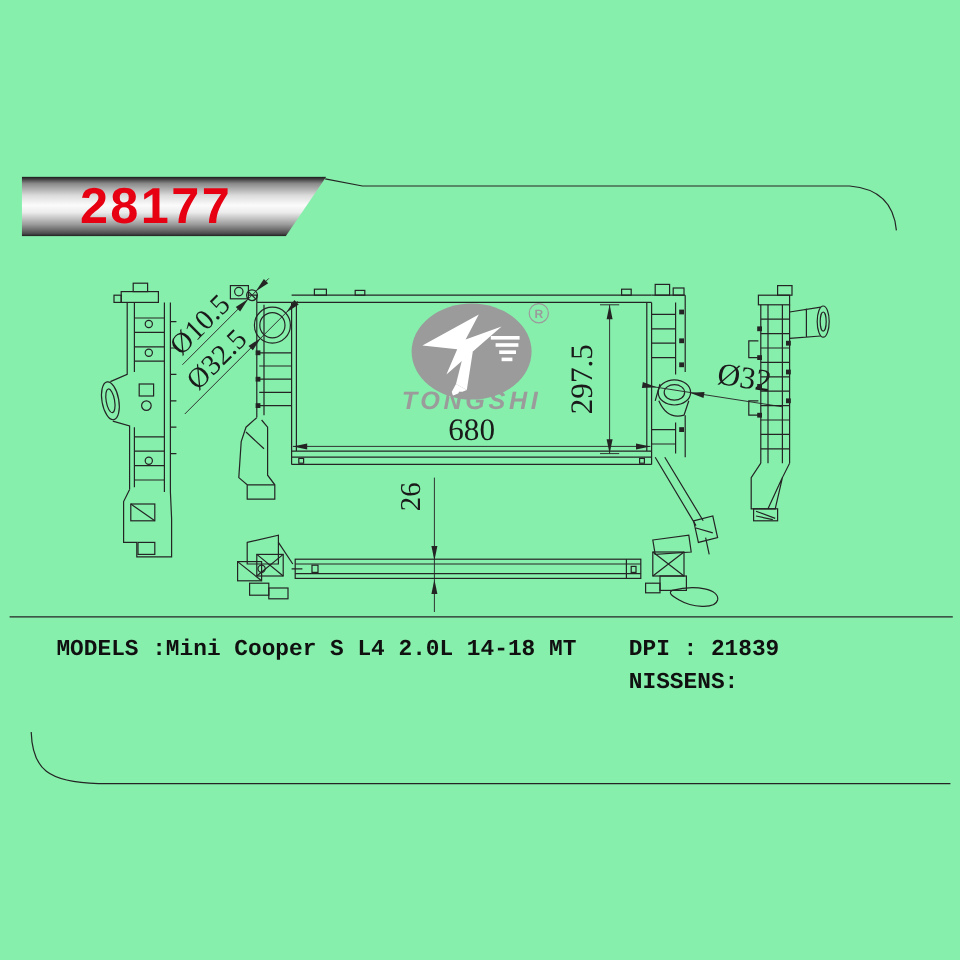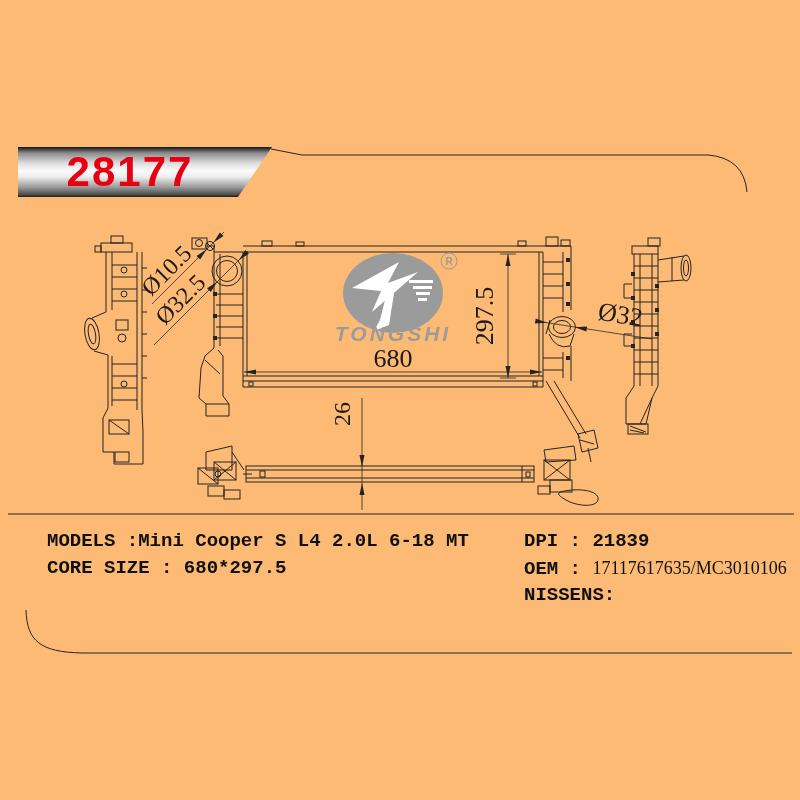--- a/index.html
+++ b/index.html
@@ -1,16 +1,16 @@
 <!DOCTYPE html>
 <html><head>
 <meta charset="utf-8">
 <style>
   html,body{margin:0;padding:0;background:#ffffff;}
-  .page{position:relative;width:800px;height:800px;background:#fdba74;overflow:hidden;
+  .page{position:relative;width:800px;height:800px;background:#86efac;overflow:hidden;
         font-family:"Liberation Sans",sans-serif;}
   
   .banner{position:absolute;left:18px;top:147px;width:254px;height:50px;
           background:linear-gradient(180deg,#141414 0%,#8a8a8a 12%,#dcdcdc 32%,
                      #fbfbfb 48%,#ececec 60%,#9c9c9c 80%,#4e4e4e 95%,#1c1c1c 100%);
           clip-path:polygon(0 0,100% 0,86.6% 100%,0 100%);
           display:flex;align-items:center;justify-content:center;padding-right:30px;box-sizing:border-box;}
   .banner-num{font-size:42px;font-weight:bold;color:#e60012;letter-spacing:2px;line-height:1;}
   
   svg.art{position:absolute;left:0;top:0;}
@@ -207,23 +207,21 @@
         <ellipse cx="686" cy="268" rx="2.5" ry="8"></ellipse>
       <path d="M632,284 h-8 v14 h8 M632,334 h-8 v12 h8"></path>
       <path d="M634,386 L626,398 V424 H646 L652,398 L658,386 M652,398 L640,424"></path>
       <rect x="628" y="424" width="20" height="10"></rect>
         <path d="M630,426 L646,432 M630,430 L644,433"></path>
     </g>
   </svg>
 
   <div class="specs">
     <div class="spec-col left">
-      <div class="spec-row">MODELS :Mini Cooper S L4 2.0L 6-18 MT</div>
-      <div class="spec-row">CORE SIZE : 680*297.5</div>
+      <div class="spec-row">MODELS :Mini Cooper S L4 2.0L 14-18 MT</div>
     </div>
     <div class="spec-col right">
       <div class="spec-row">DPI : 21839</div>
-      <div class="spec-row"><span>OEM : </span><span class="serif-val">17117617635/MC3010106</span></div>
       <div class="spec-row">NISSENS:</div>
     </div>
   </div>
 
 </div>
 
 </body></html>

